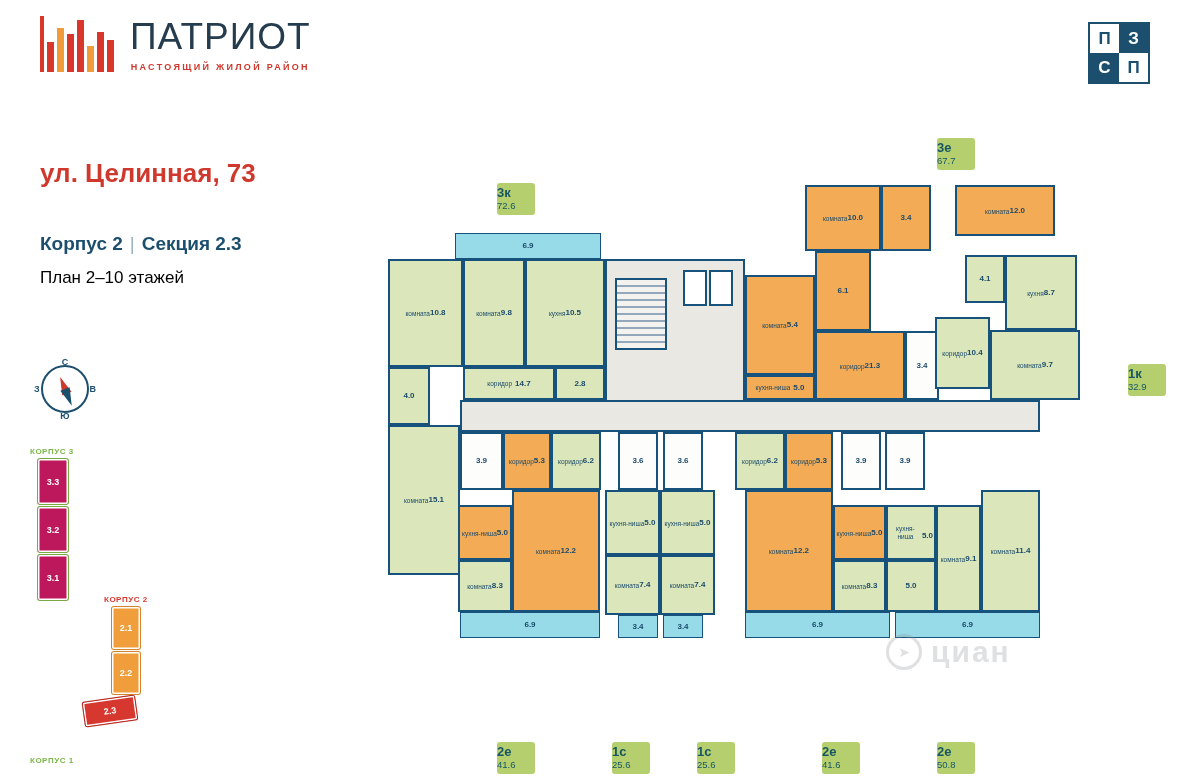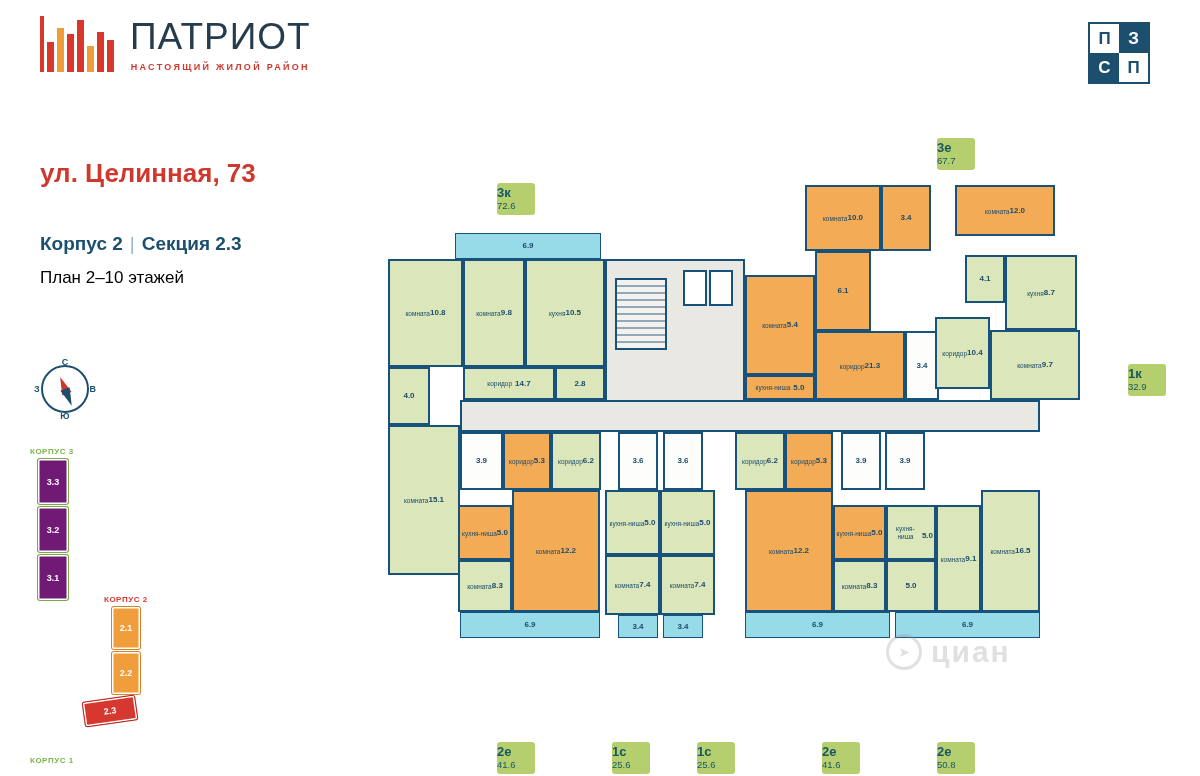--- a/index.html
+++ b/index.html
@@ -38,21 +38,21 @@
   .needle{position:absolute;left:50%;top:50%;width:0;height:0;transform:translate(-50%,-50%) rotate(-22deg);}
   .needle:before{content:"";position:absolute;left:-5px;top:-18px;border:5px solid transparent;border-bottom:18px solid #cf382d;}
   .needle:after{content:"";position:absolute;left:-5px;top:0;border:5px solid transparent;border-top:18px solid #1c4f6e;}
 
   
   .site-label{position:absolute;font-size:8px;font-weight:bold;letter-spacing:.5px;}
   .sl-green{color:#7ab648;}
   .sl-red{color:#d6372e;}
   .site-col{position:absolute;display:flex;flex-direction:column;gap:3px;}
   .site-block{display:flex;align-items:center;justify-content:center;color:#fff;font-size:9px;font-weight:bold;border-radius:2px;}
-  .sb-green{width:30px;height:45px;background:#701a75;box-shadow:inset 0 0 0 1.5px #fff,0 0 0 1px #79a943;}
+  .sb-green{width:30px;height:45px;background:#be185d;box-shadow:inset 0 0 0 1.5px #fff,0 0 0 1px #79a943;}
   .sb-orange{width:28px;height:42px;background:#f09d3c;box-shadow:inset 0 0 0 1.5px #fff,0 0 0 1px #d3832a;}
   .sb-red{background:#d6372e;box-shadow:inset 0 0 0 1.5px #fff,0 0 0 1px #b52a22;}
   .sb-red.current{position:absolute;left:-28px;top:92px;width:52px;height:24px;transform:rotate(-8deg);}
 
   
   .floor-plan{position:absolute;left:383px;top:178px;width:720px;height:465px;}
   .room{position:absolute;border:2px solid #16527c;display:flex;align-items:center;justify-content:center;overflow:hidden;}
   .f-green{background:#dbe7ba;}
   .f-orange{background:#f4ab55;}
   .f-balcony{background:#97dbe8;border-width:1.5px;}
@@ -378,21 +378,21 @@
       </div>
       <div class="room f-green" style="left: 553px; top: 327px; width: 45px; height: 107px;">
         <div class="room-label">
           <span class="rname">комната</span>
           <span class="rarea">9.1</span>
         </div>
       </div>
       <div class="room f-green" style="left: 598px; top: 312px; width: 59px; height: 122px;">
         <div class="room-label">
           <span class="rname">комната</span>
-          <span class="rarea">16.5</span>
+          <span class="rarea">11.4</span>
         </div>
       </div>
       <div class="room f-balcony" style="left: 77px; top: 434px; width: 140px; height: 26px;">
         <div class="room-label inline">
           <span class="rarea">6.9</span>
         </div>
       </div>
       <div class="room f-balcony" style="left: 235px; top: 437px; width: 40px; height: 23px;">
         <div class="room-label inline">
           <span class="rarea">3.4</span>

